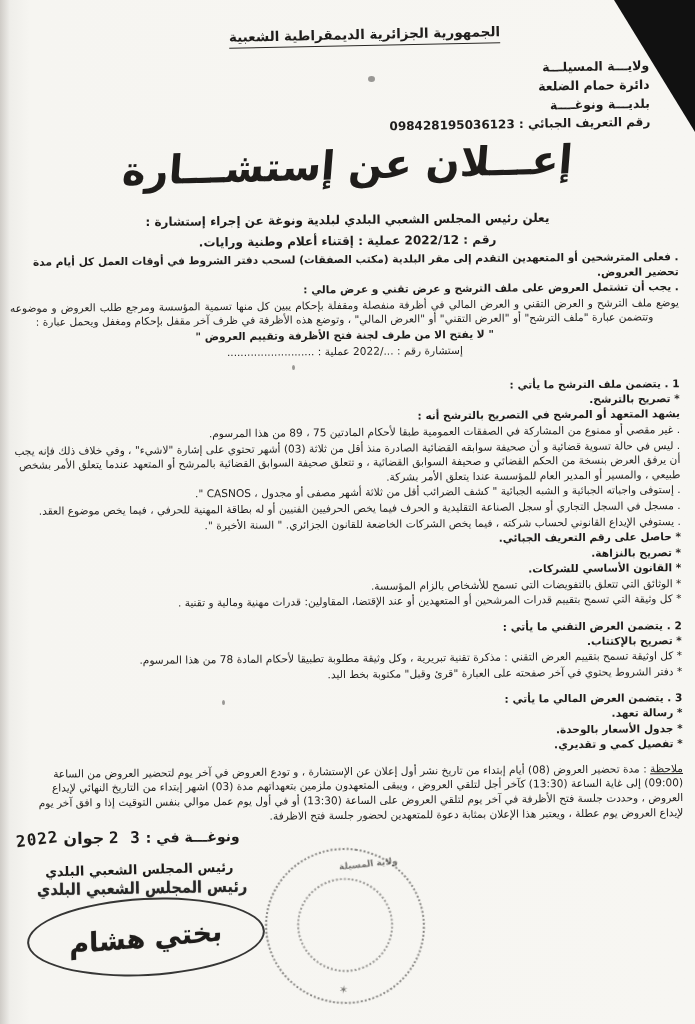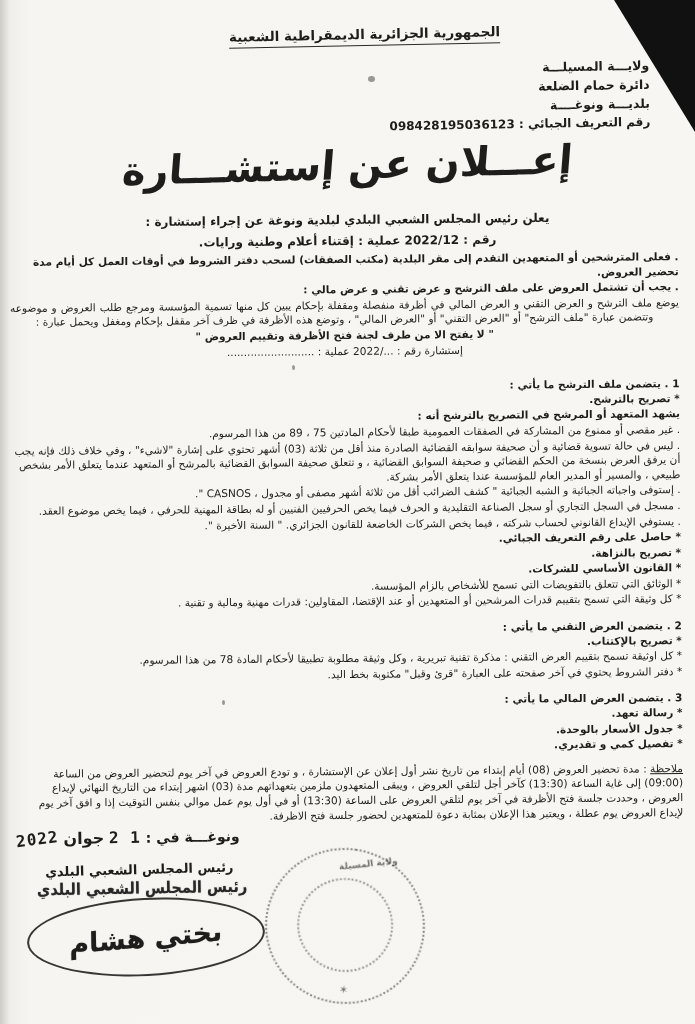--- a/index.html
+++ b/index.html
@@ -187,21 +187,21 @@
     <div class="p b">* جدول الأسعار بالوحدة.</div>
     <div class="p b">* تفصيل كمي و تقديري.</div>
 
     <div class="gap"></div>
 
     <div class="p"><span class="note-label">ملاحظة</span><span> : مدة تحضير العروض (08) أيام إبتداء من تاريخ نشر أول إعلان عن الإستشارة ، و تودع العروض في آخر يوم لتحضير العروض من الساعة (09:00) إلى غاية الساعة (13:30) كآخر أجل لتلقي العروض ، ويبقى المتعهدون ملزمين بتعهداتهم مدة (03) اشهر إبتداء من التاريخ النهائي لإيداع العروض ، وحددت جلسة فتح الأظرفة في آخر يوم لتلقي العروض على الساعة (13:30) أو في أول يوم عمل موالي بنفس التوقيت إذا و افق آخر يوم لإيداع العروض يوم عطلة ، ويعتبر هذا الإعلان بمثابة دعوة للمتعهدين لحضور جلسة فتح الاظرفة.</span></div>
   </div>
 
   <div class="dateline">
     <span>ونوغـــة في :</span>
-    <span class="stamp-digit">1 2</span>
+    <span class="stamp-digit">3 2</span>
     <span class="mo">جوان</span>
     <span class="stamp-digit yr">2022</span>
   </div>
 
   <div class="role-printed">رئيس المجلس الشعبي البلدي</div>
   <div class="role-stamp">رئيس المجلس الشعبي البلدي</div>
 
   <div class="oval-stamp">
     <span class="name">بختي هشام</span>
   </div>

